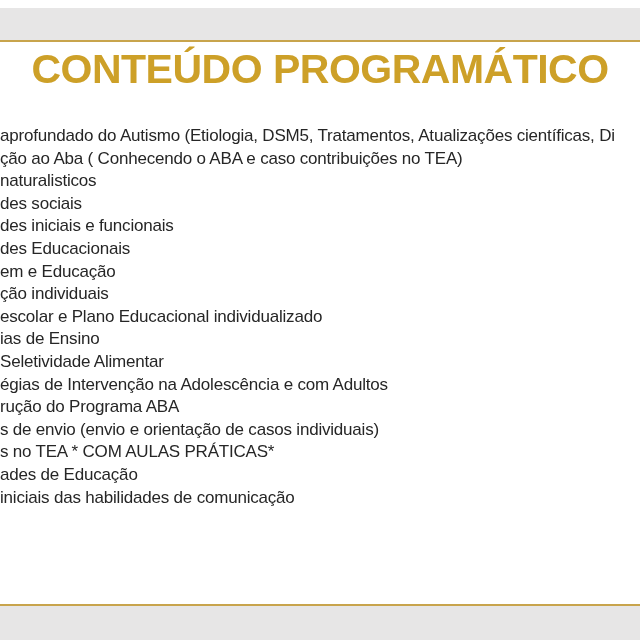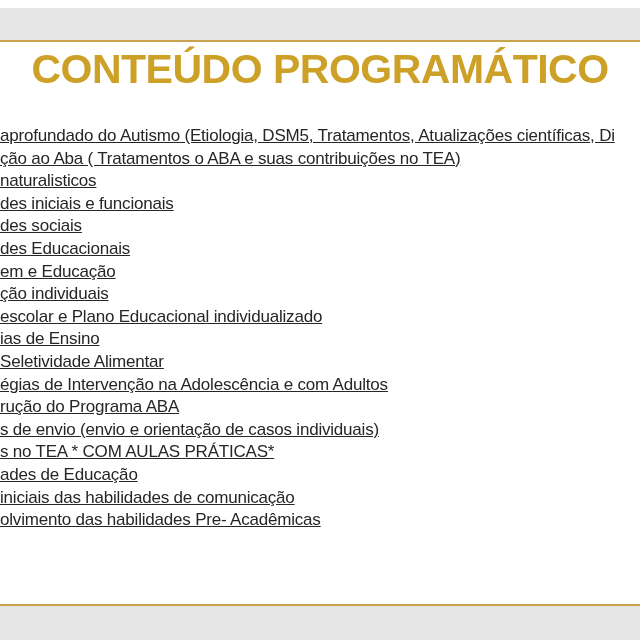--- a/index.html
+++ b/index.html
@@ -38,49 +38,47 @@
     top: 125px; left: 0;
     width: 640px; height: 480px;
     overflow: hidden;
   }
   .topic-line {
     white-space: nowrap;
     font-size: 17px;
     line-height: 22.6px;
     letter-spacing: -0.2px;
     color: #262626;
-    text-decoration: underline;
   }
   .band-bottom {
     position: absolute;
     top: 604px; left: 0; right: 0; bottom: 0;
     background: #E7E6E6;
     border-top: 2px solid #C8A44C;
   }
 </style>
 </head>
 <body>
 
 <div class="page">
   <div class="band-top"></div>
   <h1 class="slide-title">CONTEÚDO PROGRAMÁTICO</h1>
   <div class="topics">
       <div class="topic-line">aprofundado do Autismo (Etiologia, DSM5, Tratamentos, Atualizações científicas, Di</div>
-      <div class="topic-line">ção ao Aba ( Tratamentos o ABA e suas contribuições no TEA)</div>
+      <div class="topic-line">ção ao Aba ( Conhecendo o ABA e caso contribuições no TEA)</div>
       <div class="topic-line">naturalisticos</div>
+      <div class="topic-line">des sociais</div>
       <div class="topic-line">des iniciais e funcionais</div>
-      <div class="topic-line">des sociais</div>
       <div class="topic-line">des Educacionais</div>
       <div class="topic-line">em e Educação</div>
       <div class="topic-line">ção individuais</div>
       <div class="topic-line">escolar e Plano Educacional individualizado</div>
       <div class="topic-line">ias de Ensino</div>
       <div class="topic-line">Seletividade Alimentar</div>
       <div class="topic-line">égias de Intervenção na Adolescência e com Adultos</div>
       <div class="topic-line">rução do Programa ABA</div>
       <div class="topic-line">s de envio (envio e orientação de casos individuais)</div>
       <div class="topic-line">s no TEA * COM AULAS PRÁTICAS*</div>
       <div class="topic-line">ades de Educação</div>
       <div class="topic-line">iniciais das habilidades de comunicação</div>
-      <div class="topic-line">olvimento das habilidades Pre- Acadêmicas</div>
     </div>
   <div class="band-bottom"></div>
 </div>
 
 </body></html>

